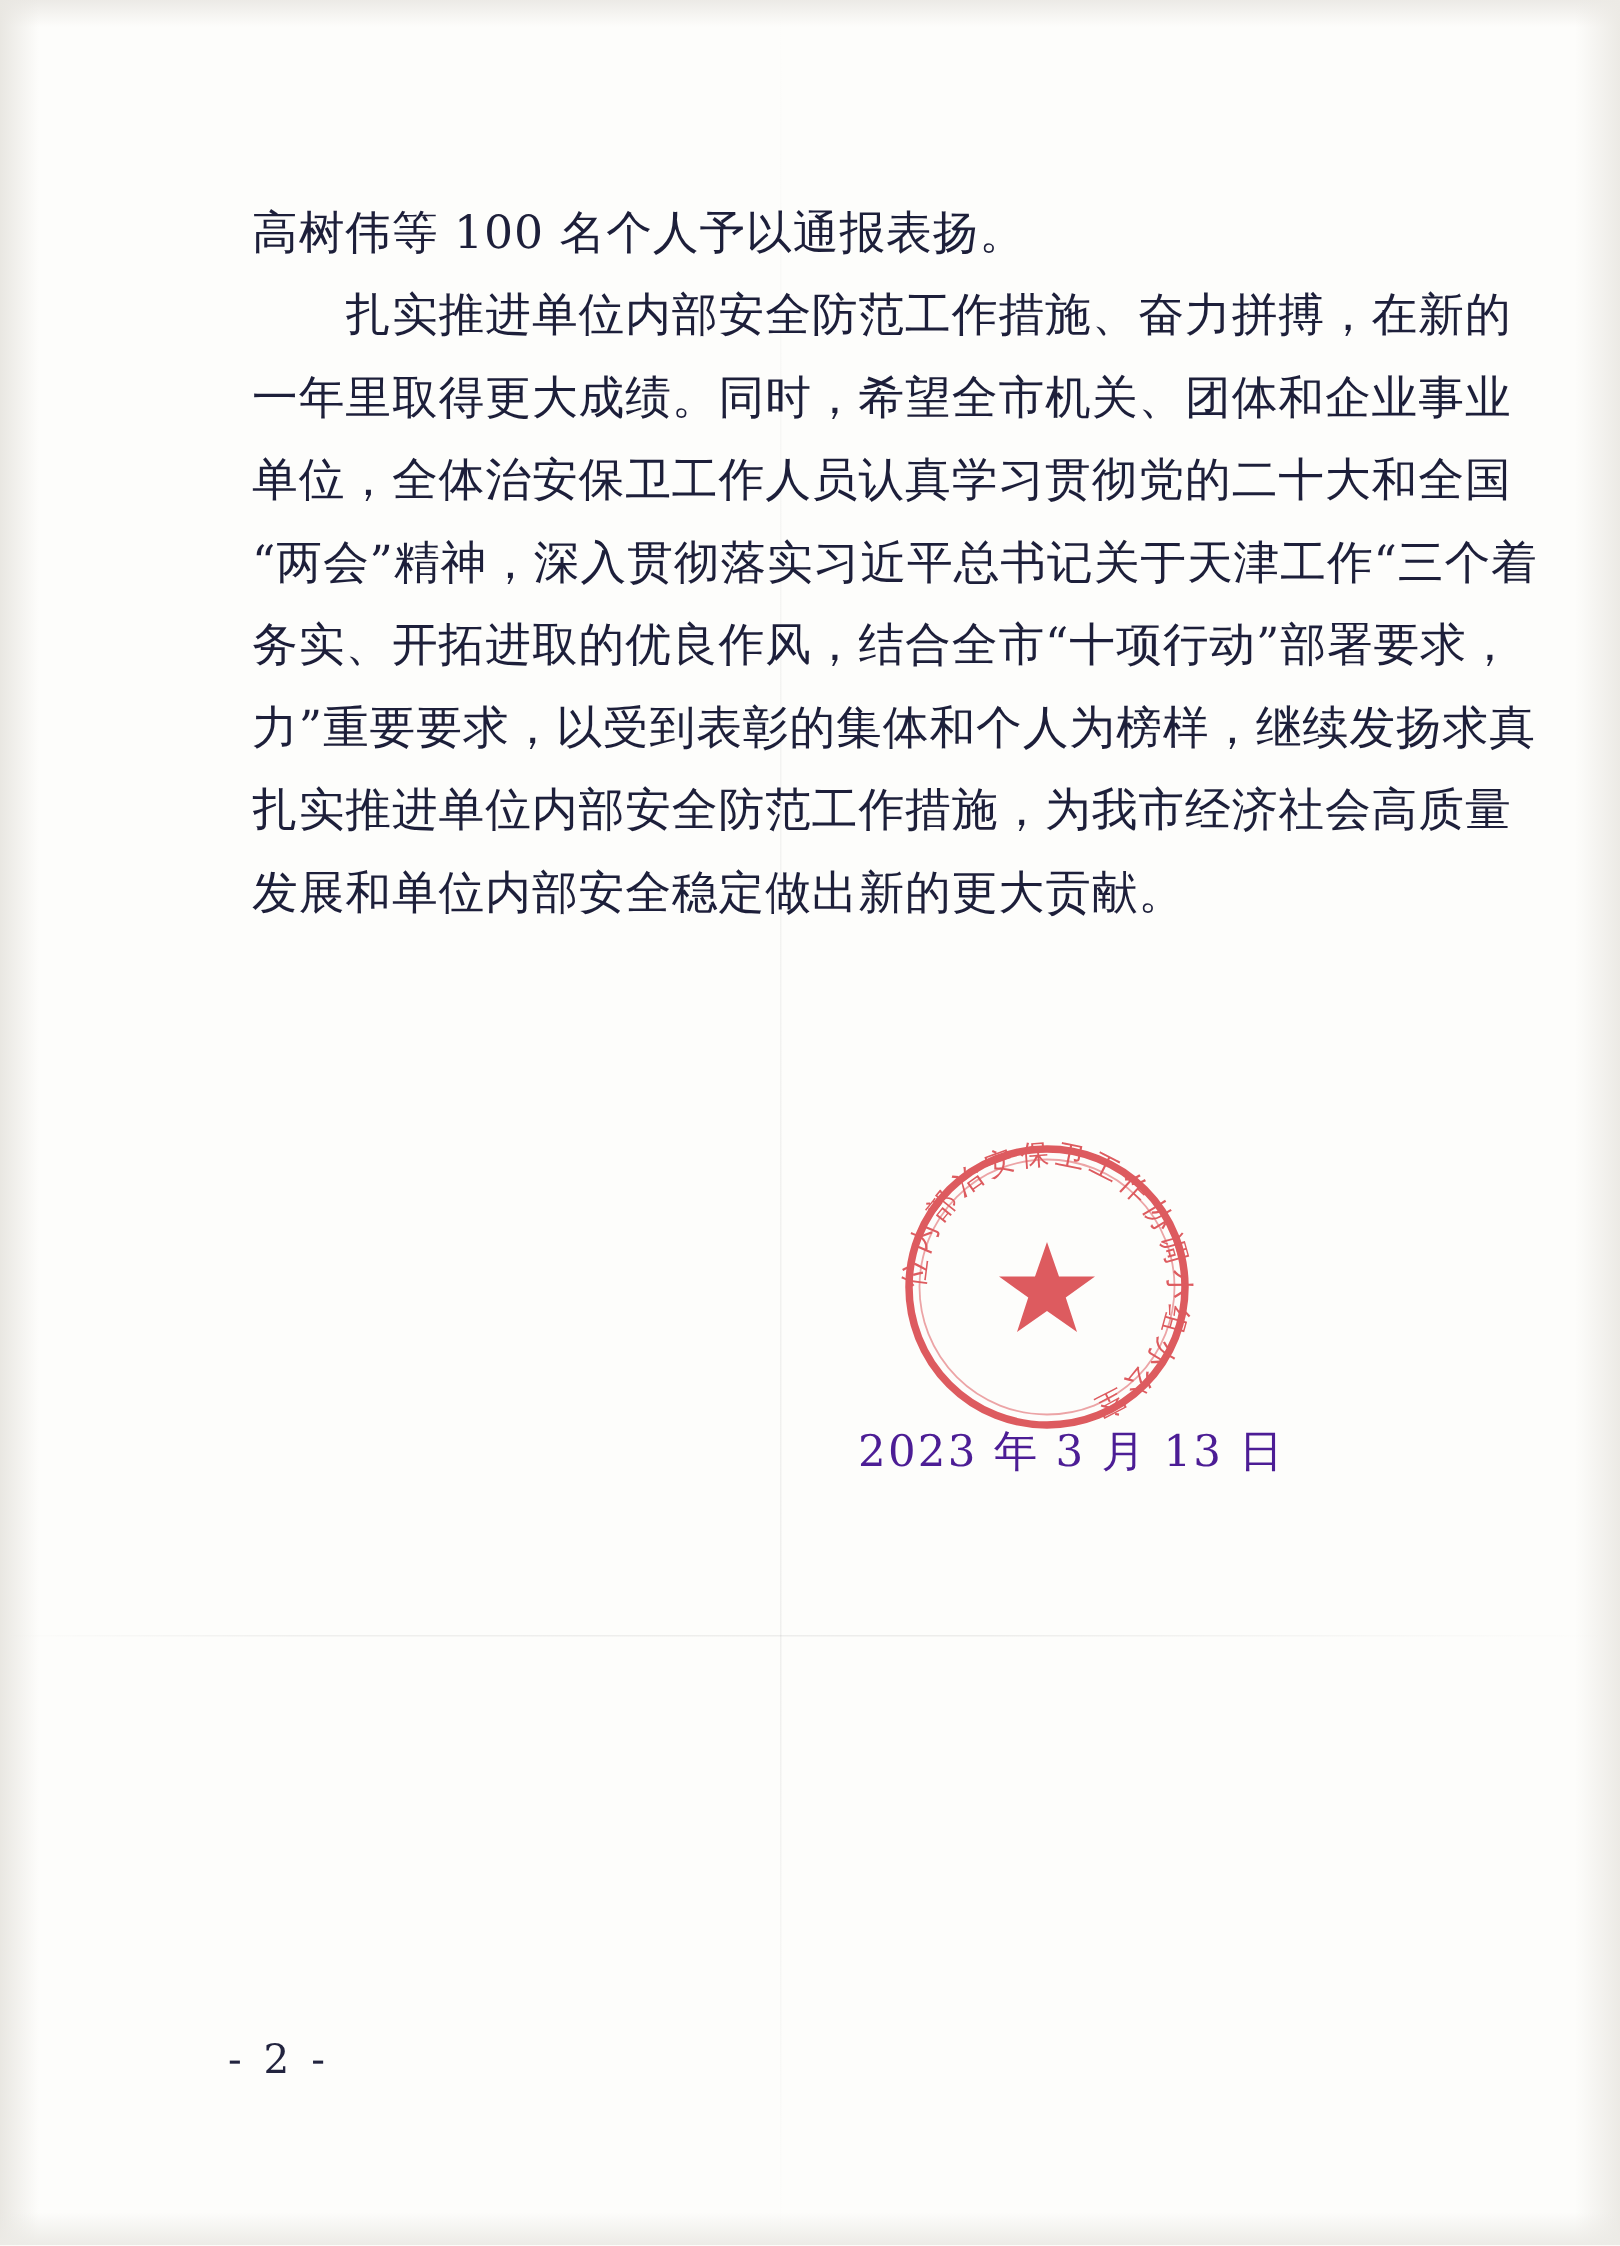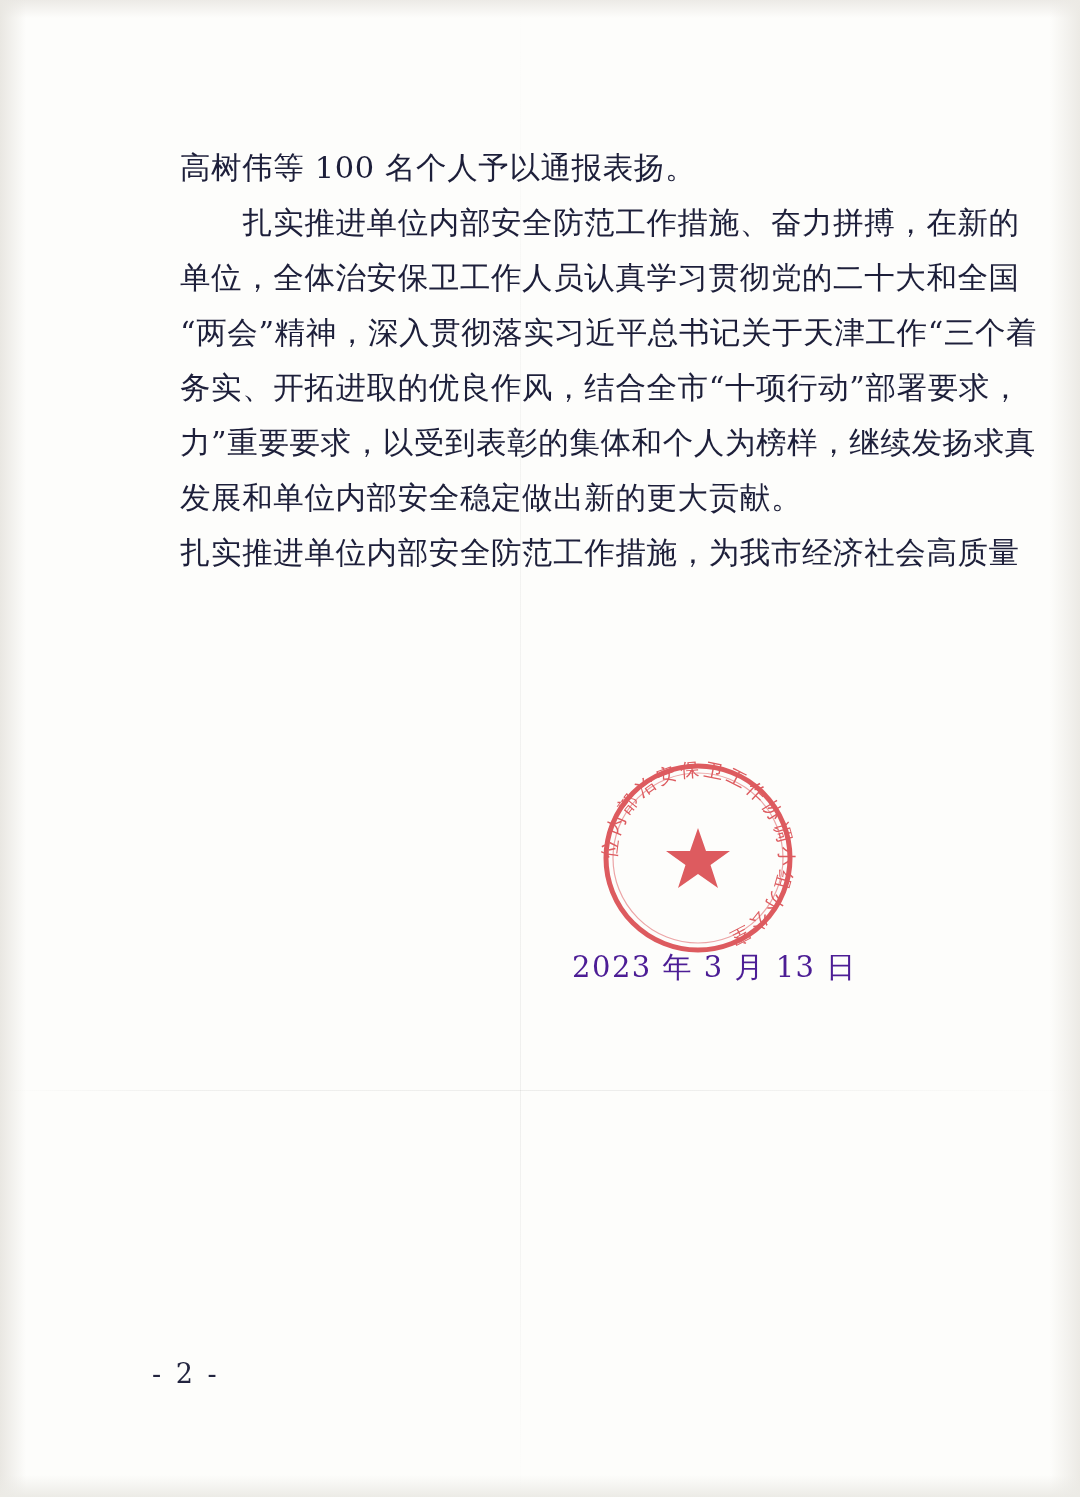--- a/index.html
+++ b/index.html
@@ -53,21 +53,21 @@
     width: 782px;
   }
   .doc-line {
     font-size: 30.5px;
     line-height: 55px;
     color: #1d1f3a;
     letter-spacing: 0.6px;
     white-space: pre;
   }
   .para-body {
-    margin: 12px;
+    margin: 0;
   }
   .para-gap {
     height: 52px;
   }
   .attachment {
     margin-top: 0;
   }
   .attachment .doc-line {
     line-height: 56px;
   }
@@ -128,26 +128,27 @@
   <div class="scan-edge-left"></div>
   <div class="scan-edge-right"></div>
   <div class="scan-edge-bottom"></div>
   <div class="fold-mark"></div>
   <div class="fold-mark2"></div>
 
   <div class="content">
     <div class="para-body">
       <div class="doc-line">高树伟等 100 名个人予以通报表扬。</div>
       <div class="doc-line">　　扎实推进单位内部安全防范工作措施、奋力拼搏，在新的</div>
+      <div class="doc-line">一年里取得更大成绩。同时，希望全市机关、团体和企业事业</div>
       <div class="doc-line">单位，全体治安保卫工作人员认真学习贯彻党的二十大和全国</div>
       <div class="doc-line">“两会”精神，深入贯彻落实习近平总书记关于天津工作“三个着</div>
       <div class="doc-line">务实、开拓进取的优良作风，结合全市“十项行动”部署要求，</div>
       <div class="doc-line">力”重要要求，以受到表彰的集体和个人为榜样，继续发扬求真</div>
+      <div class="doc-line">扎实推进单位内部安全防范工作措施，为我市经济社会高质量</div>
       <div class="doc-line">发展和单位内部安全稳定做出新的更大贡献。</div>
-      <div class="doc-line">扎实推进单位内部安全防范工作措施，为我市经济社会高质量</div>
     </div>
 
     <div class="para-gap"></div>
 
     <div class="attachment">
     </div>
   </div>
 
   <div class="seal">
     <svg viewBox="0 0 212 212" xmlns="http://www.w3.org/2000/svg">

